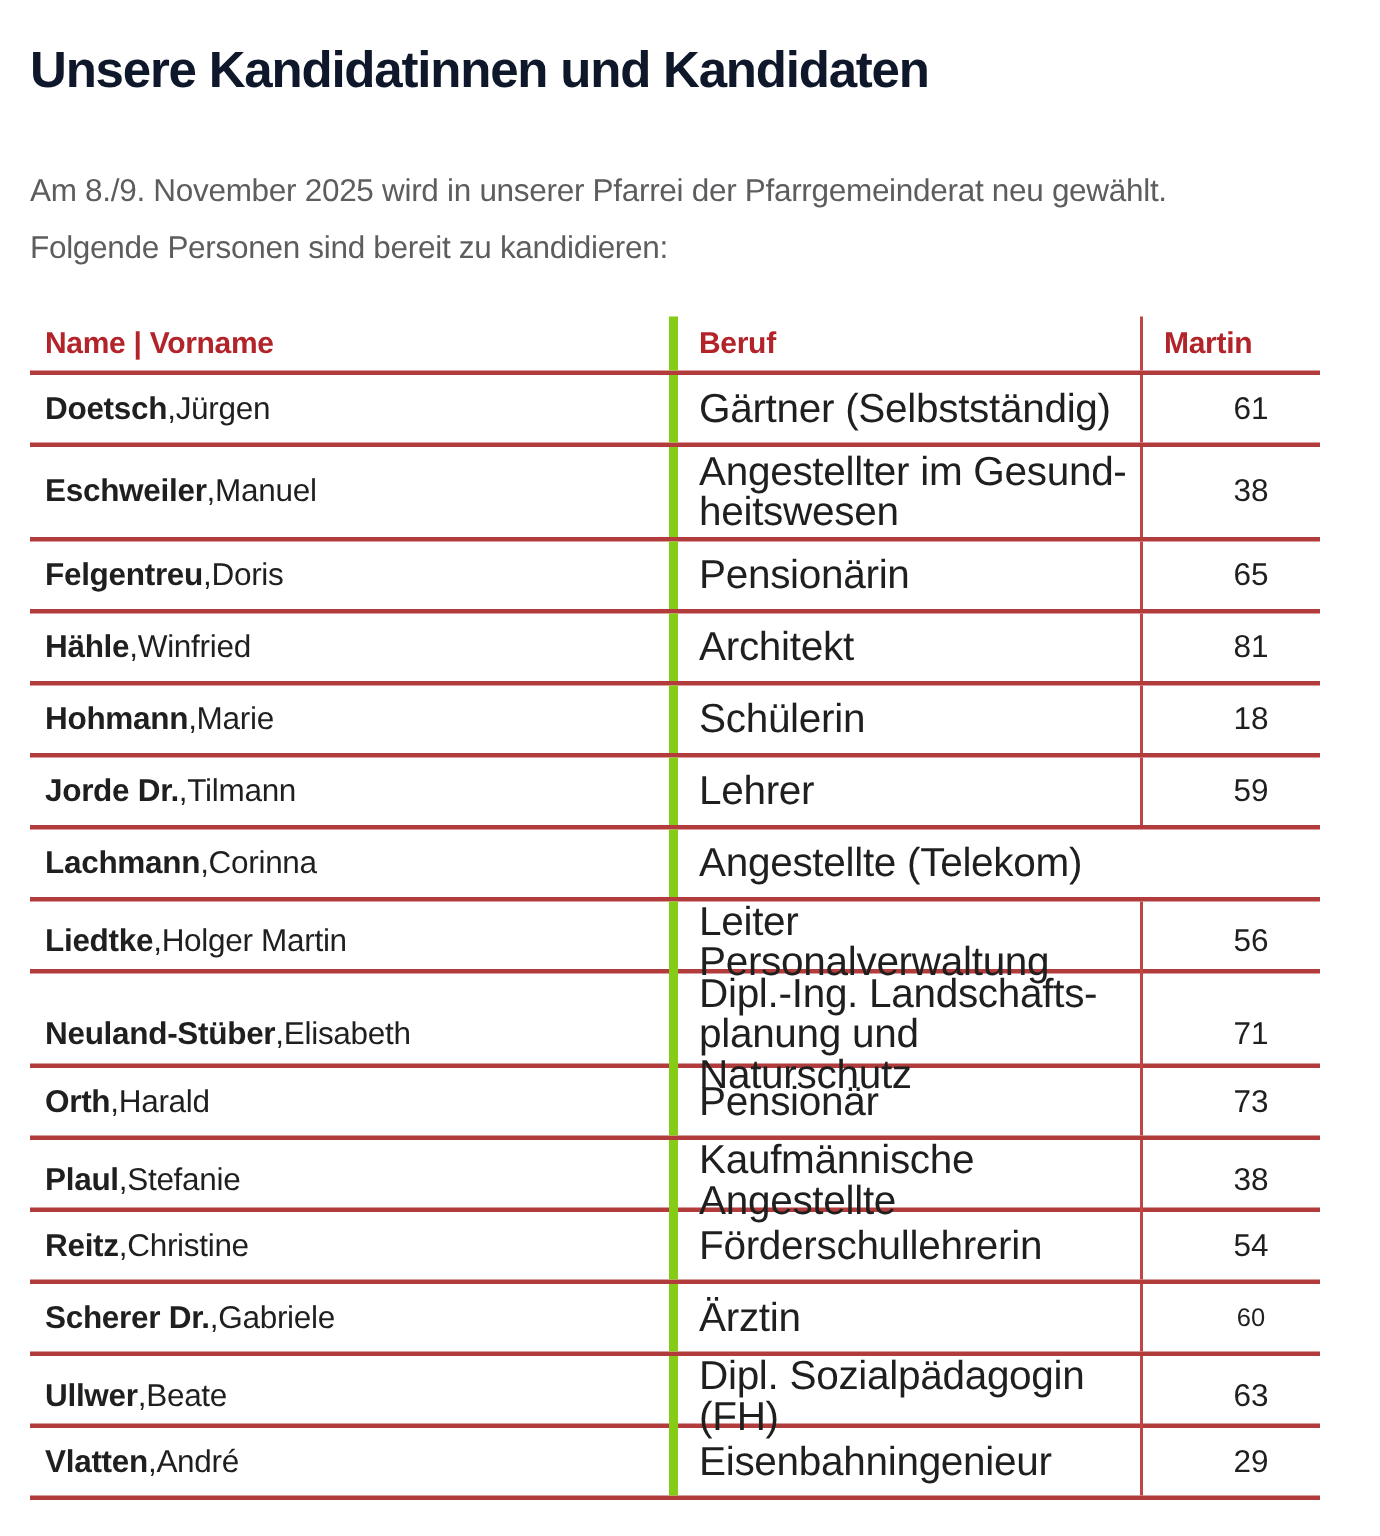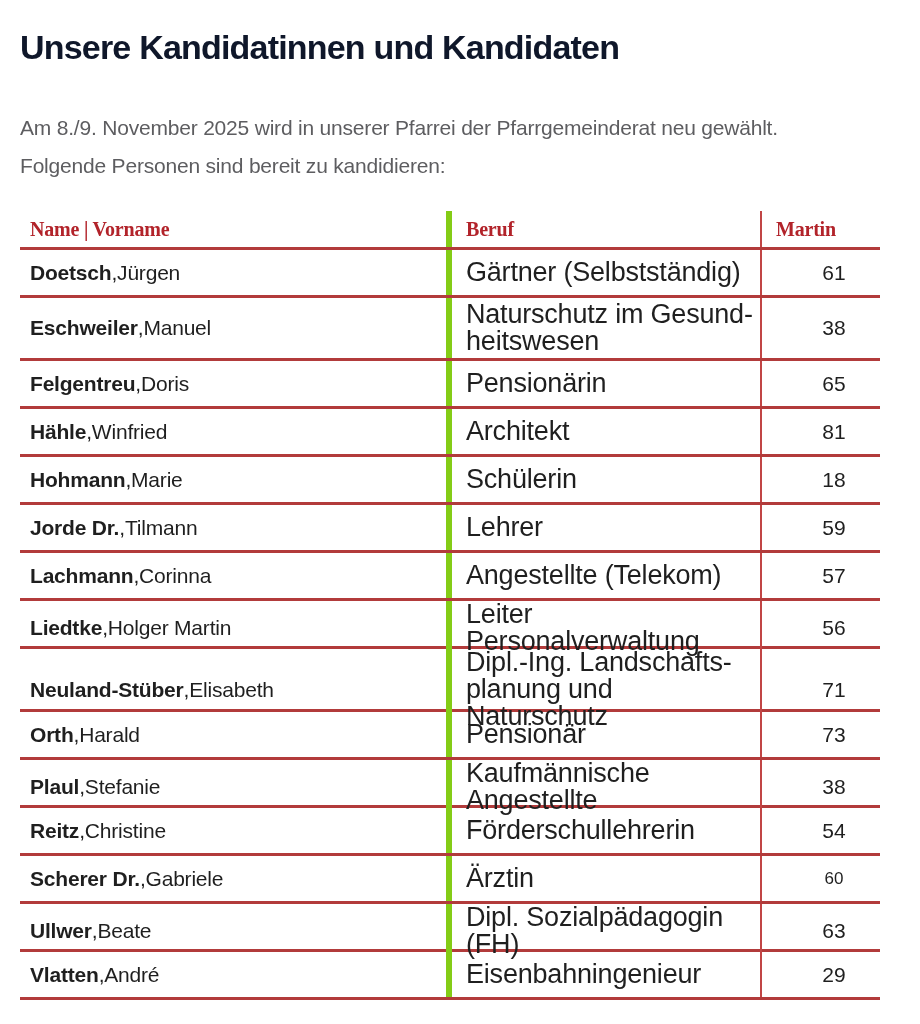--- a/index.html
+++ b/index.html
@@ -25,21 +25,21 @@
     white-space: pre-line;
   }
 
   .table { margin: 26px 0 0 20px; width: 860px; }
 
   .thead, .trow {
     display: grid;
     grid-template-columns: 426px 314px 120px;
     border-bottom: 3px solid #b23b3b;
   }
-  .thead { height: 36px; font-family: Liberation Serif, serif; }
+  .thead { height: 36px; }
   .trow { height: 45px; }
   .trow.tall { height: 60px; }
 
   .cell { display: flex; align-items: center; min-width: 0; padding-left: 26px; }
 
   .h-cell {
     font-size: 20px; font-weight: bold;
     color: #b2232a;
     letter-spacing: -0.2px;
   }
@@ -82,21 +82,21 @@
           </div>
           <div class="cell c-beruf c2">Gärtner (Selbstständig)</div>
           <div class="cell c-alter c3">61</div>
         </div>
         <div class="trow tall">
           <div class="cell c-name c1">
             <span class="lname">Eschweiler</span>
             <span class="sep">, </span> 
             <span class="fname">Manuel</span>
           </div>
-          <div class="cell c-beruf c2">Naturschutz im Gesund-
+          <div class="cell c-beruf c2">Angestellter im Gesund-
 heitswesen</div>
           <div class="cell c-alter c3">38</div>
         </div>
         <div class="trow">
           <div class="cell c-name c1">
             <span class="lname">Felgentreu</span>
             <span class="sep">, </span> 
             <span class="fname">Doris</span>
           </div>
           <div class="cell c-beruf c2">Pensionärin</div>
@@ -129,21 +129,20 @@
           <div class="cell c-beruf c2">Lehrer</div>
           <div class="cell c-alter c3">59</div>
         </div>
         <div class="trow">
           <div class="cell c-name c1">
             <span class="lname">Lachmann</span>
             <span class="sep">, </span> 
             <span class="fname">Corinna</span>
           </div>
           <div class="cell c-beruf c2">Angestellte (Telekom)</div>
-          <div class="cell c-alter c3">57</div>
         </div>
         <div class="trow">
           <div class="cell c-name c1">
             <span class="lname">Liedtke</span>
             <span class="sep">, </span> 
             <span class="fname">Holger Martin</span>
           </div>
           <div class="cell c-beruf c2">Leiter Personalverwaltung</div>
           <div class="cell c-alter c3">56</div>
         </div>

